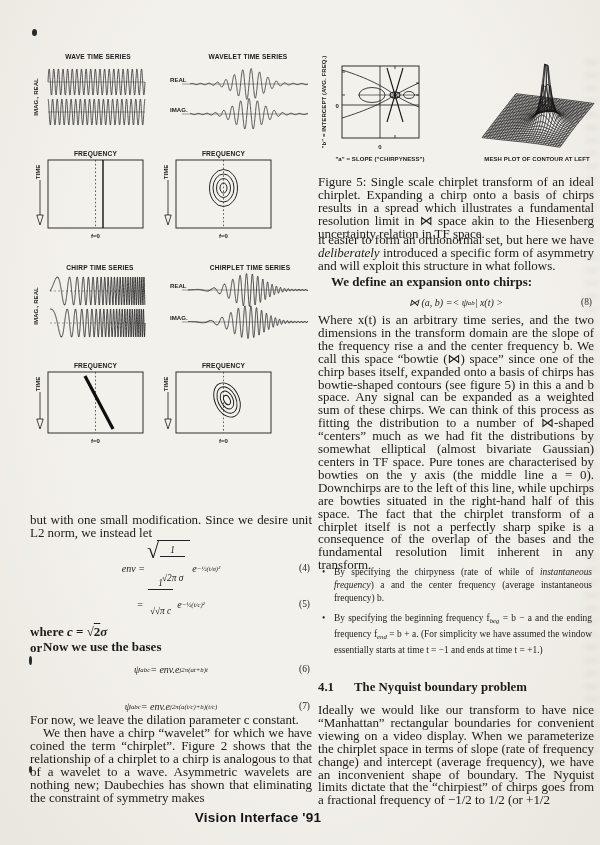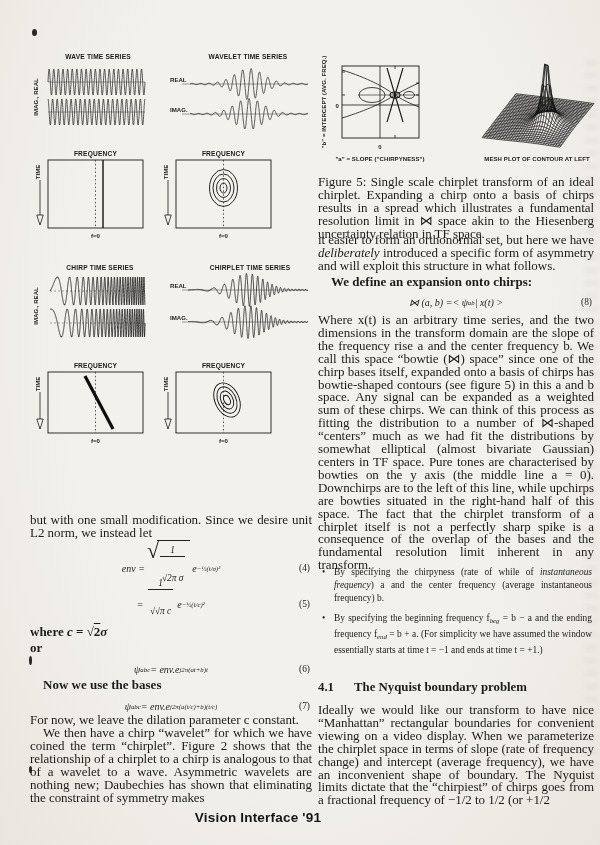--- a/index.html
+++ b/index.html
@@ -256,21 +256,21 @@
     <span class="fr">
         <span>1</span>
         <span class="fd em">√√π c</span>
       </span>
     <span class="em" style="margin-left:2px;">e</span>
       <sup class="em">−½(t/c)²</sup>
     <span class="eqno">(5)</span>
   </div>
 
   <div class="line lcol" style="top:626px;"><span>where </span><span class="em">c</span><span> = </span><span>√</span><span class="ov">2</span><span class="em">σ</span></div>
-  <div class="line lcol" style="top:641px;text-indent:13px;margin-top:38px;">Now we use the bases</div>
+  <div class="line lcol" style="top:641px;text-indent:13px;">Now we use the bases</div>
 
   <div class="eq" style="top:658px;height:22px;">
     <span class="em">ψ</span>
       <sub class="em">abc</sub>
       <span class="em"> = env.e</span>
       <sup class="em">j2π(at+b)t</sup>
     <span class="eqno">(6)</span>
   </div>
   <div class="line lcol" style="top:642px;">or</div>
   <div class="eq" style="top:695px;height:22px;">

